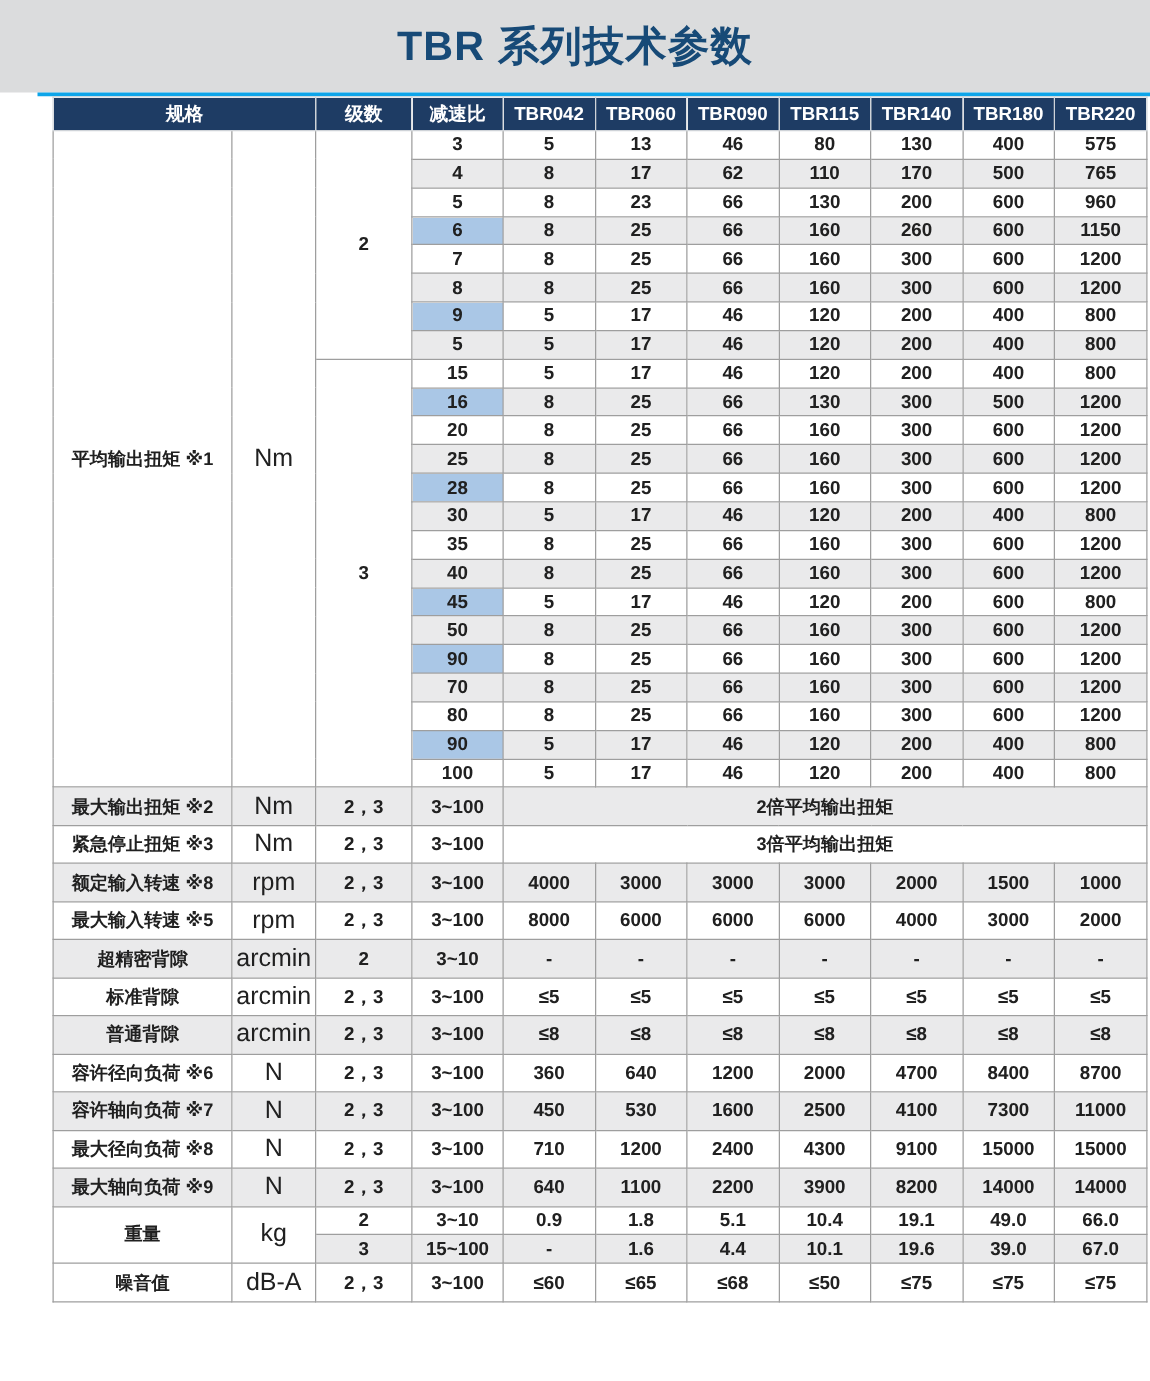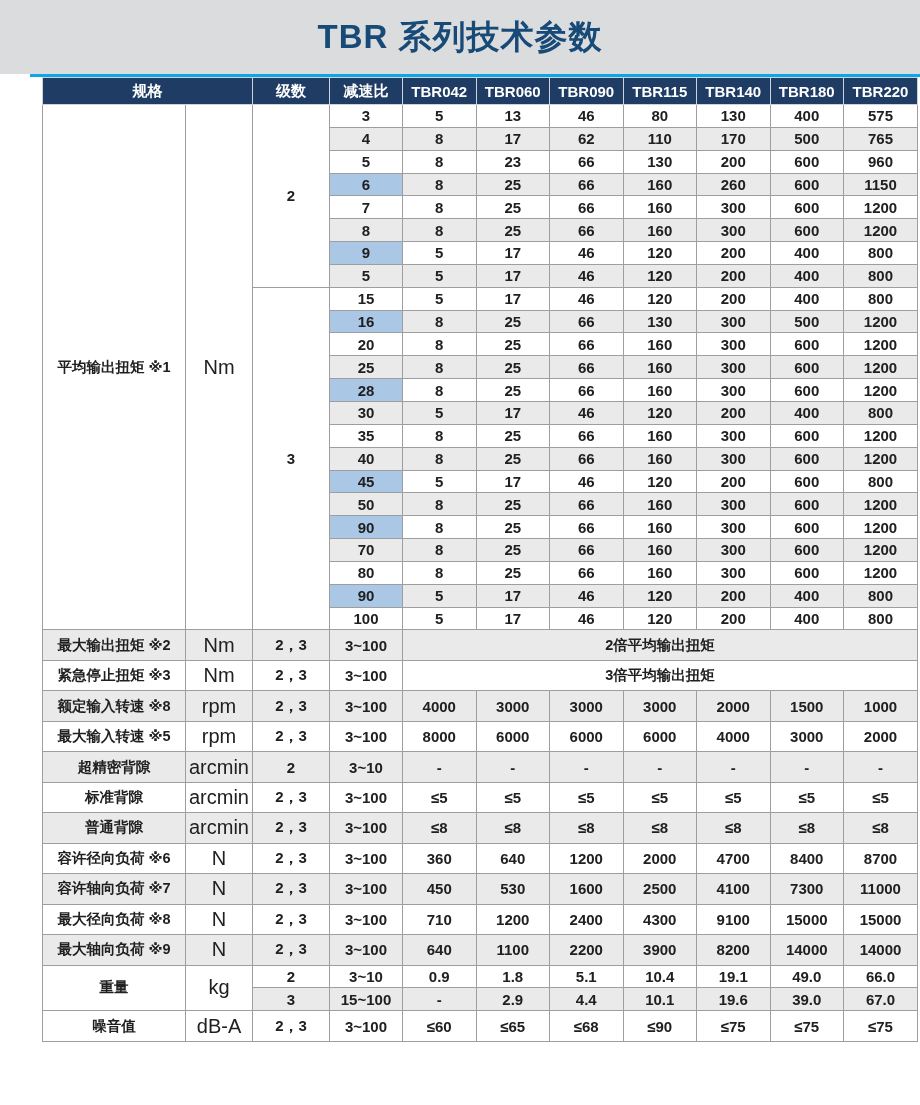--- a/index.html
+++ b/index.html
@@ -457,36 +457,36 @@
             <td>5.1</td>
             <td>10.4</td>
             <td>19.1</td>
             <td>49.0</td>
             <td>66.0</td>
           </tr>
           <tr class="odd">
             <td>3</td>
             <td>15~100</td>
             <td>-</td>
-            <td>2.9</td>
+            <td>1.6</td>
             <td>4.4</td>
             <td>10.1</td>
             <td>19.6</td>
             <td>39.0</td>
             <td>67.0</td>
           </tr>
           <tr class="even">
             <td class="label">噪音值</td>
             <td class="unit">dB-A</td>
             <td>2，3</td>
             <td>3~100</td>
             <td>≤60</td>
             <td>≤65</td>
             <td>≤68</td>
-            <td>≤90</td>
+            <td>≤50</td>
             <td>≤75</td>
             <td>≤75</td>
             <td>≤75</td>
           </tr>
         </tbody>
     </table>
   </div>
 </div>
 
 </body></html>

